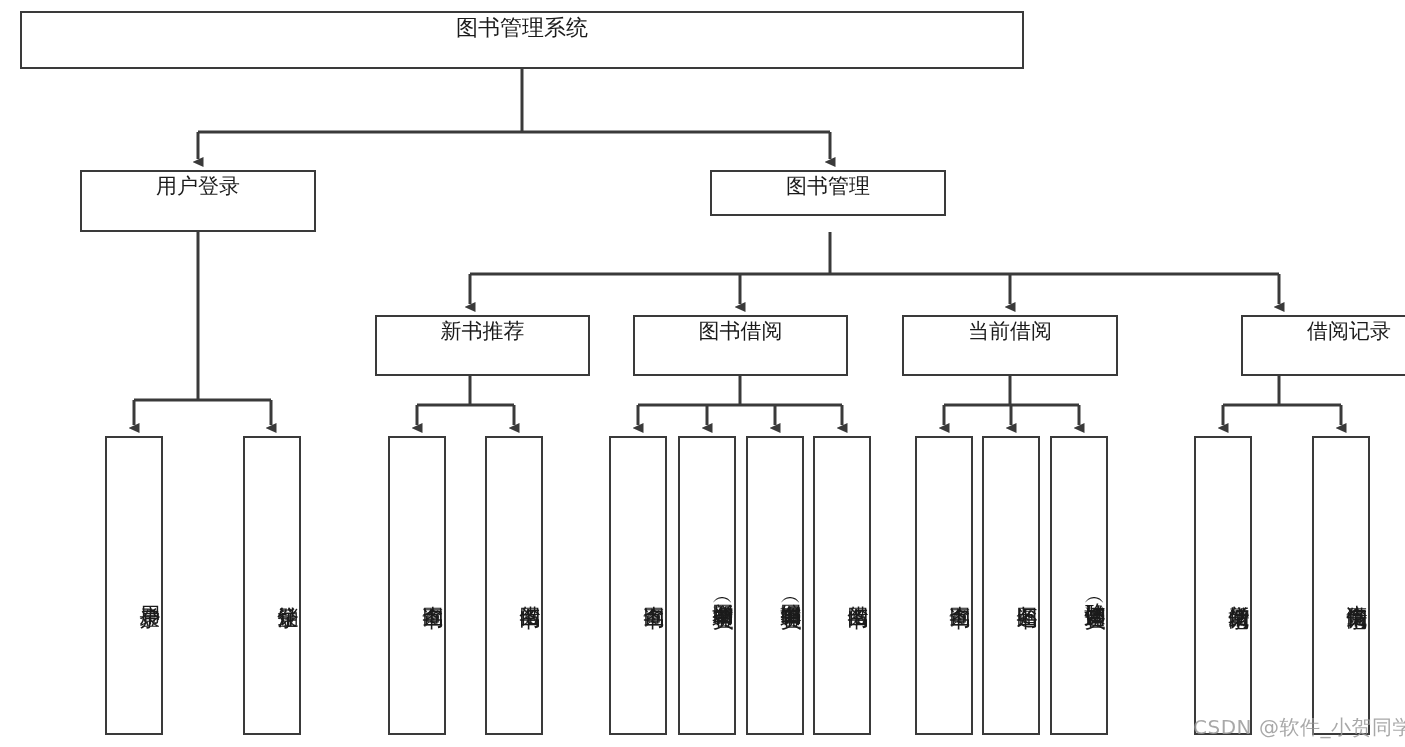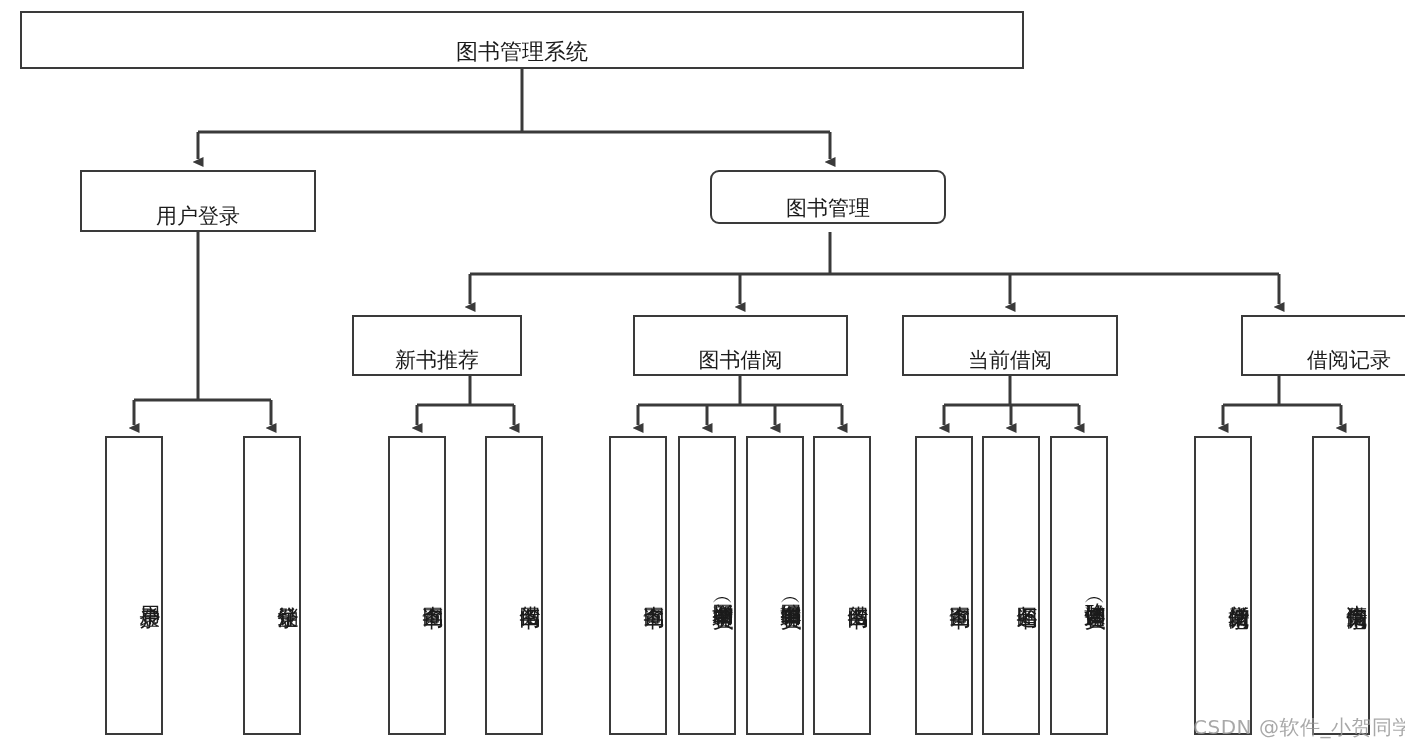--- a/index.html
+++ b/index.html
@@ -20,21 +20,21 @@
     left:0; top:0;
     width:1405px; height:747px;
     pointer-events:none;
   }
   .node{
     position:absolute;
     box-sizing:border-box;
     background:#ffffff;
     border:2px solid #3a3a3a;
     display:flex;
-    align-items:flex-end;
+    align-items:flex-start;
     justify-content:center;
     color:#1b1b1b;
     z-index:2;
   }
   .node.root{ font-size:22px; }
   .node.lvl2{ font-size:21px; }
   .node.lvl3{ font-size:21px; }
   .node.leaf{
     font-size:21px;
     line-height:1.06;
@@ -116,25 +116,25 @@
     </g>
   </svg>
 
   <div class="node root" style="left:20px;top:11px;width:1004px;height:58px;">
     <span class="label">图书管理系统</span>
   </div>
 
   <div class="node lvl2" style="left:80px;top:170px;width:236px;height:62px;">
     <span class="label">用户登录</span>
   </div>
-  <div class="node lvl2" style="left:710px;top:170px;width:236px;height:54px;border-radius:9px;">
+  <div class="node lvl2" style="left:710px;top:170px;width:236px;height:46px;">
     <span class="label">图书管理</span>
   </div>
 
-  <div class="node lvl3" style="left:352px;top:315px;width:170px;height:61px;">
+  <div class="node lvl3" style="left:375px;top:315px;width:215px;height:61px;">
     <span class="label">新书推荐</span>
   </div>
   <div class="node lvl3" style="left:902px;top:315px;width:216px;height:61px;">
     <span class="label">当前借阅</span>
   </div>
   <div class="node lvl3" style="left:633px;top:315px;width:215px;height:61px;">
     <span class="label">图书借阅</span>
   </div>
   <div class="node lvl3" style="left:1241px;top:315px;width:216px;height:61px;">
     <span class="label">借阅记录</span>

